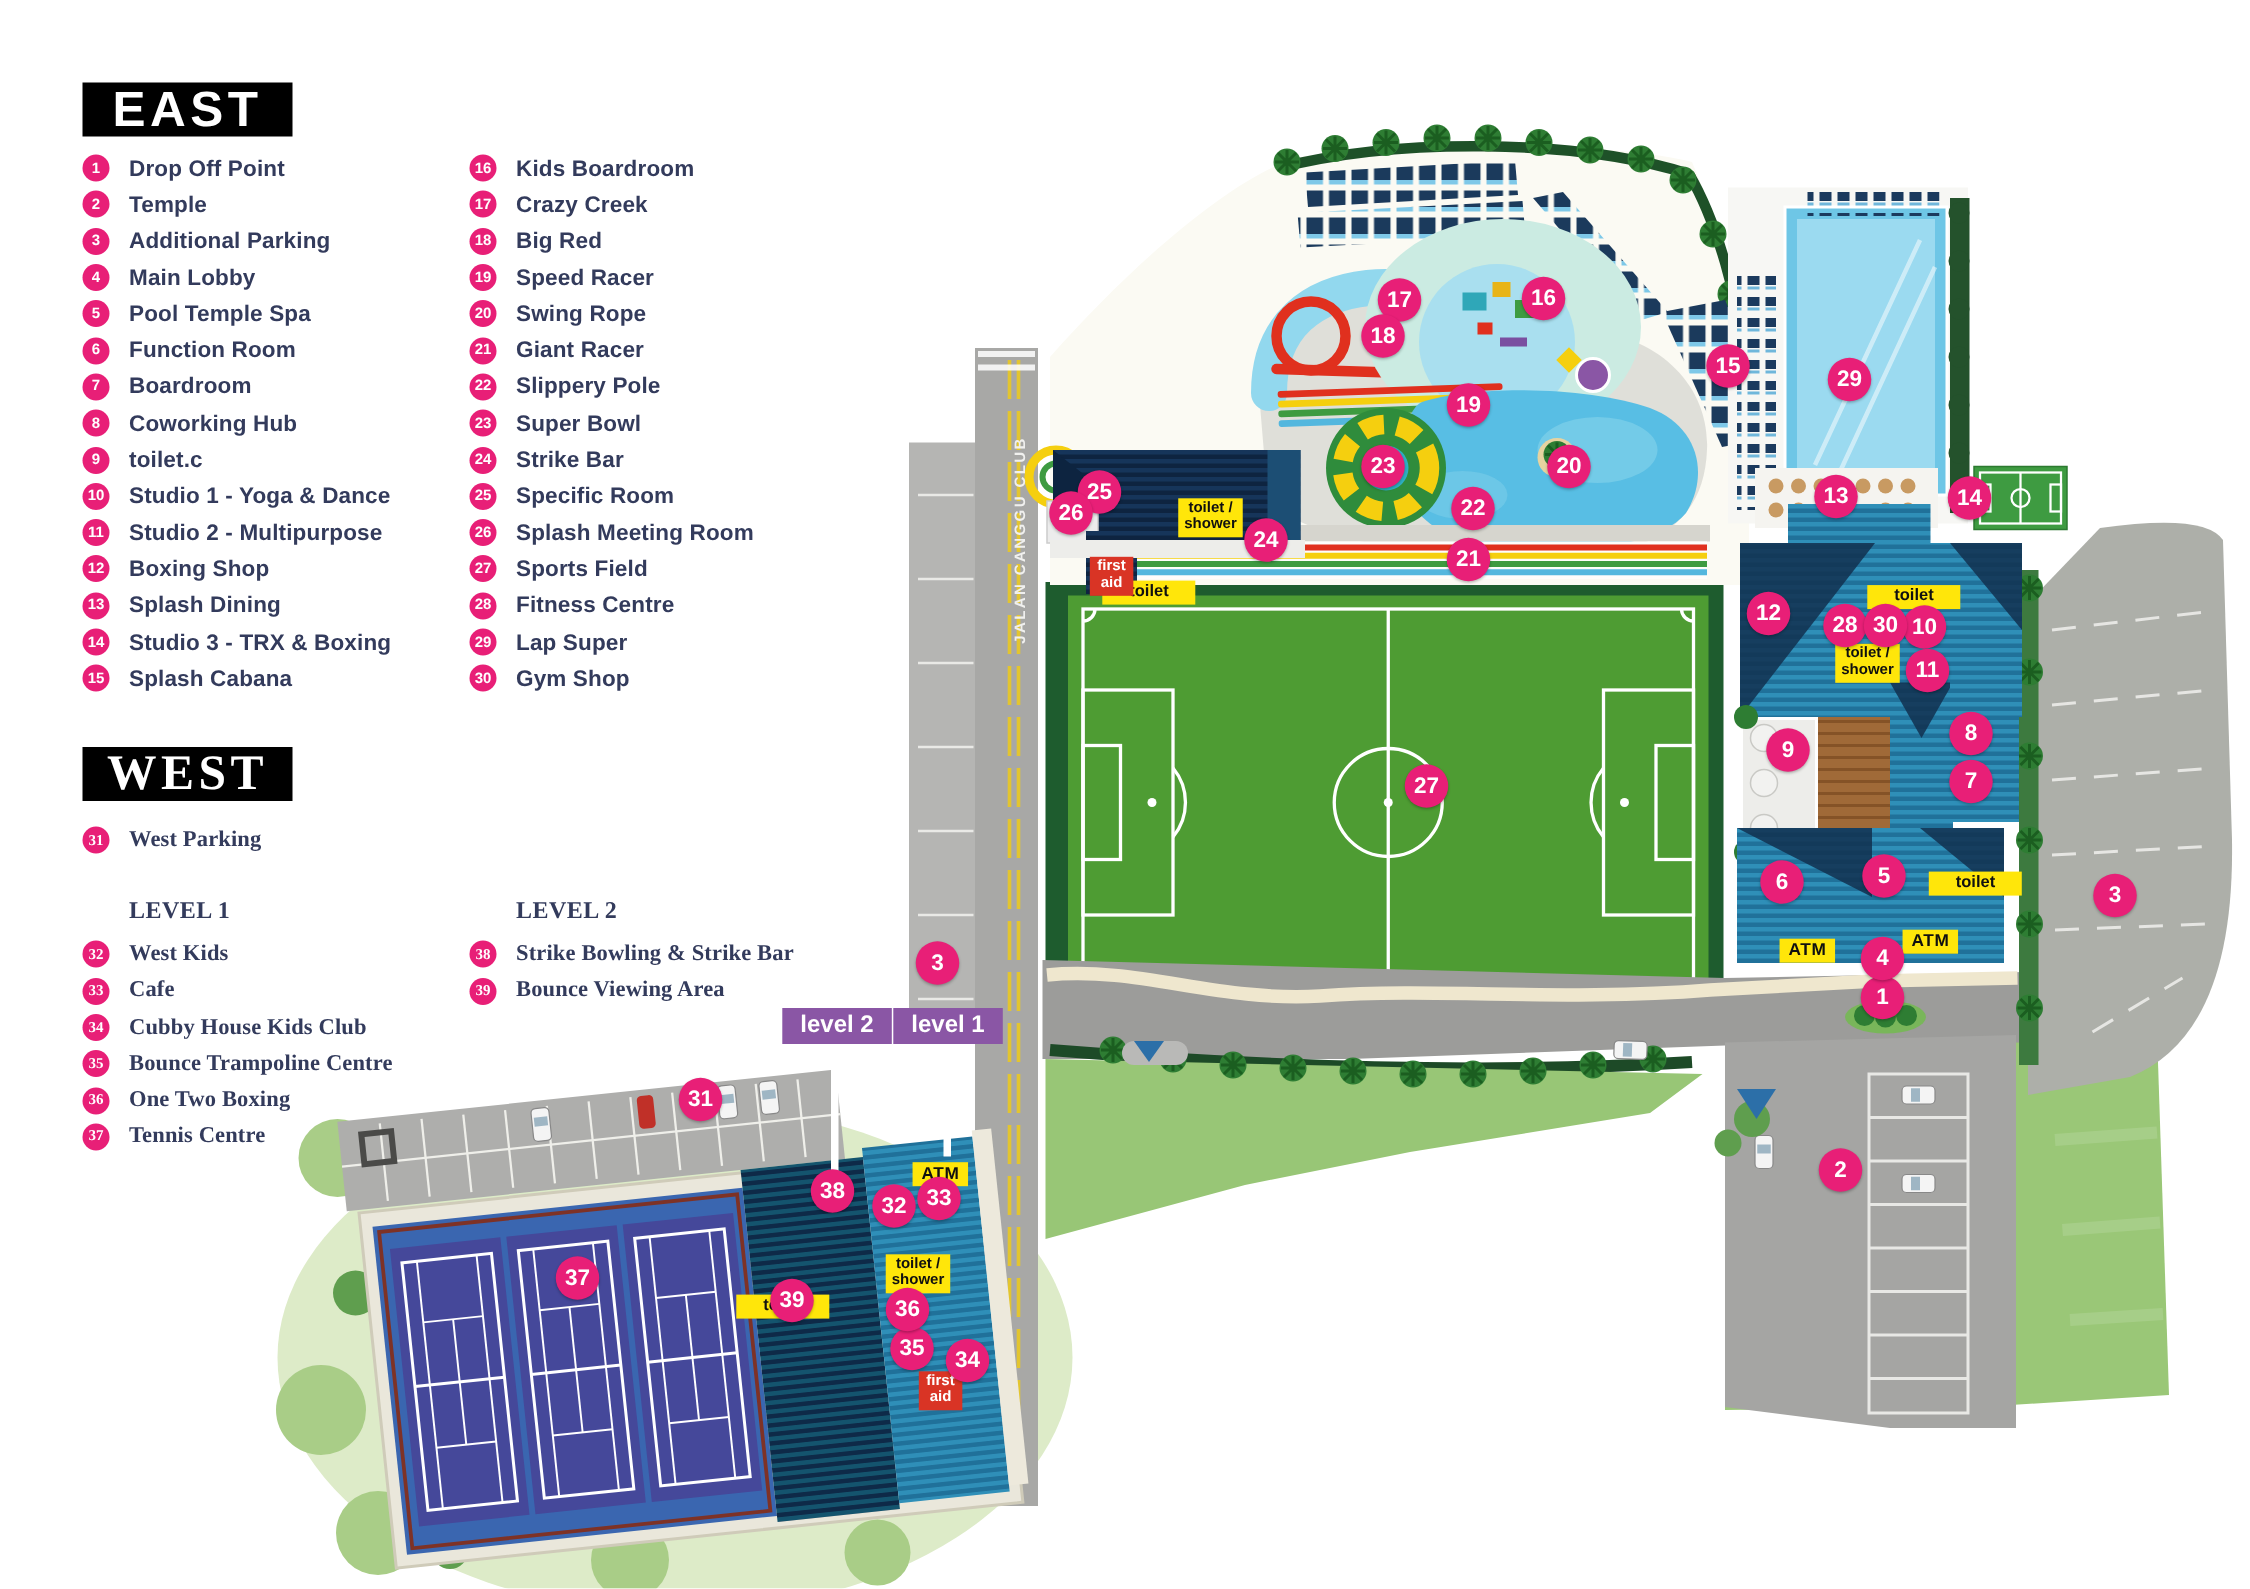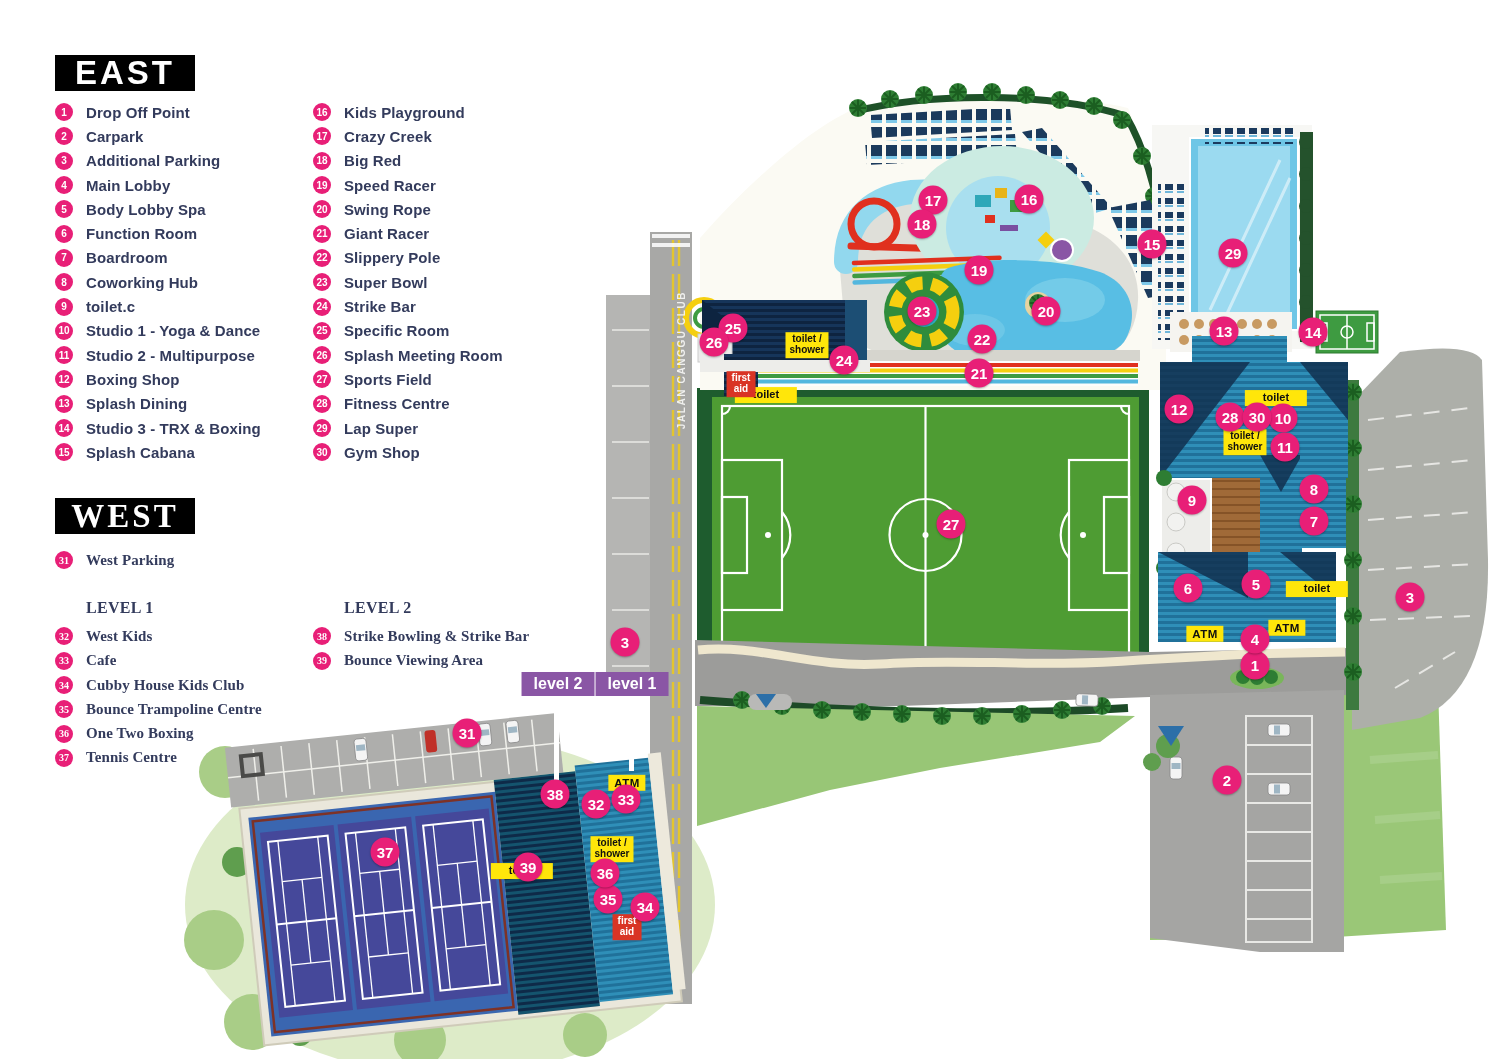--- a/index.html
+++ b/index.html
@@ -337,33 +337,33 @@
     <div class="legend-hdr">EAST</div>
     <div class="lcols">
       <div class="lcol1">
           <ul class="llist" id="east-col1">
             <li>
               <span class="lnum" style="background: rgb(232, 31, 119);">1</span>
               <span class="llabel">Drop Off Point</span>
             </li>
             <li>
               <span class="lnum" style="background: rgb(232, 31, 119);">2</span>
-              <span class="llabel">Carpark</span>
+              <span class="llabel">Temple</span>
             </li>
             <li>
               <span class="lnum" style="background: rgb(232, 31, 119);">3</span>
               <span class="llabel">Additional Parking</span>
             </li>
             <li>
               <span class="lnum" style="background: rgb(232, 31, 119);">4</span>
               <span class="llabel">Main Lobby</span>
             </li>
             <li>
               <span class="lnum" style="background: rgb(232, 31, 119);">5</span>
-              <span class="llabel">Body Lobby Spa</span>
+              <span class="llabel">Pool Temple Spa</span>
             </li>
             <li>
               <span class="lnum" style="background: rgb(232, 31, 119);">6</span>
               <span class="llabel">Function Room</span>
             </li>
             <li>
               <span class="lnum" style="background: rgb(232, 31, 119);">7</span>
               <span class="llabel">Boardroom</span>
             </li>
             <li>
@@ -397,21 +397,21 @@
             <li>
               <span class="lnum" style="background: rgb(232, 31, 119);">15</span>
               <span class="llabel">Splash Cabana</span>
             </li>
           </ul>
         </div>
       <div class="lcol2">
           <ul class="llist" id="east-col2">
             <li>
               <span class="lnum" style="background: rgb(232, 31, 119);">16</span>
-              <span class="llabel">Kids Playground</span>
+              <span class="llabel">Kids Boardroom</span>
             </li>
             <li>
               <span class="lnum" style="background: rgb(232, 31, 119);">17</span>
               <span class="llabel">Crazy Creek</span>
             </li>
             <li>
               <span class="lnum" style="background: rgb(232, 31, 119);">18</span>
               <span class="llabel">Big Red</span>
             </li>
             <li>

